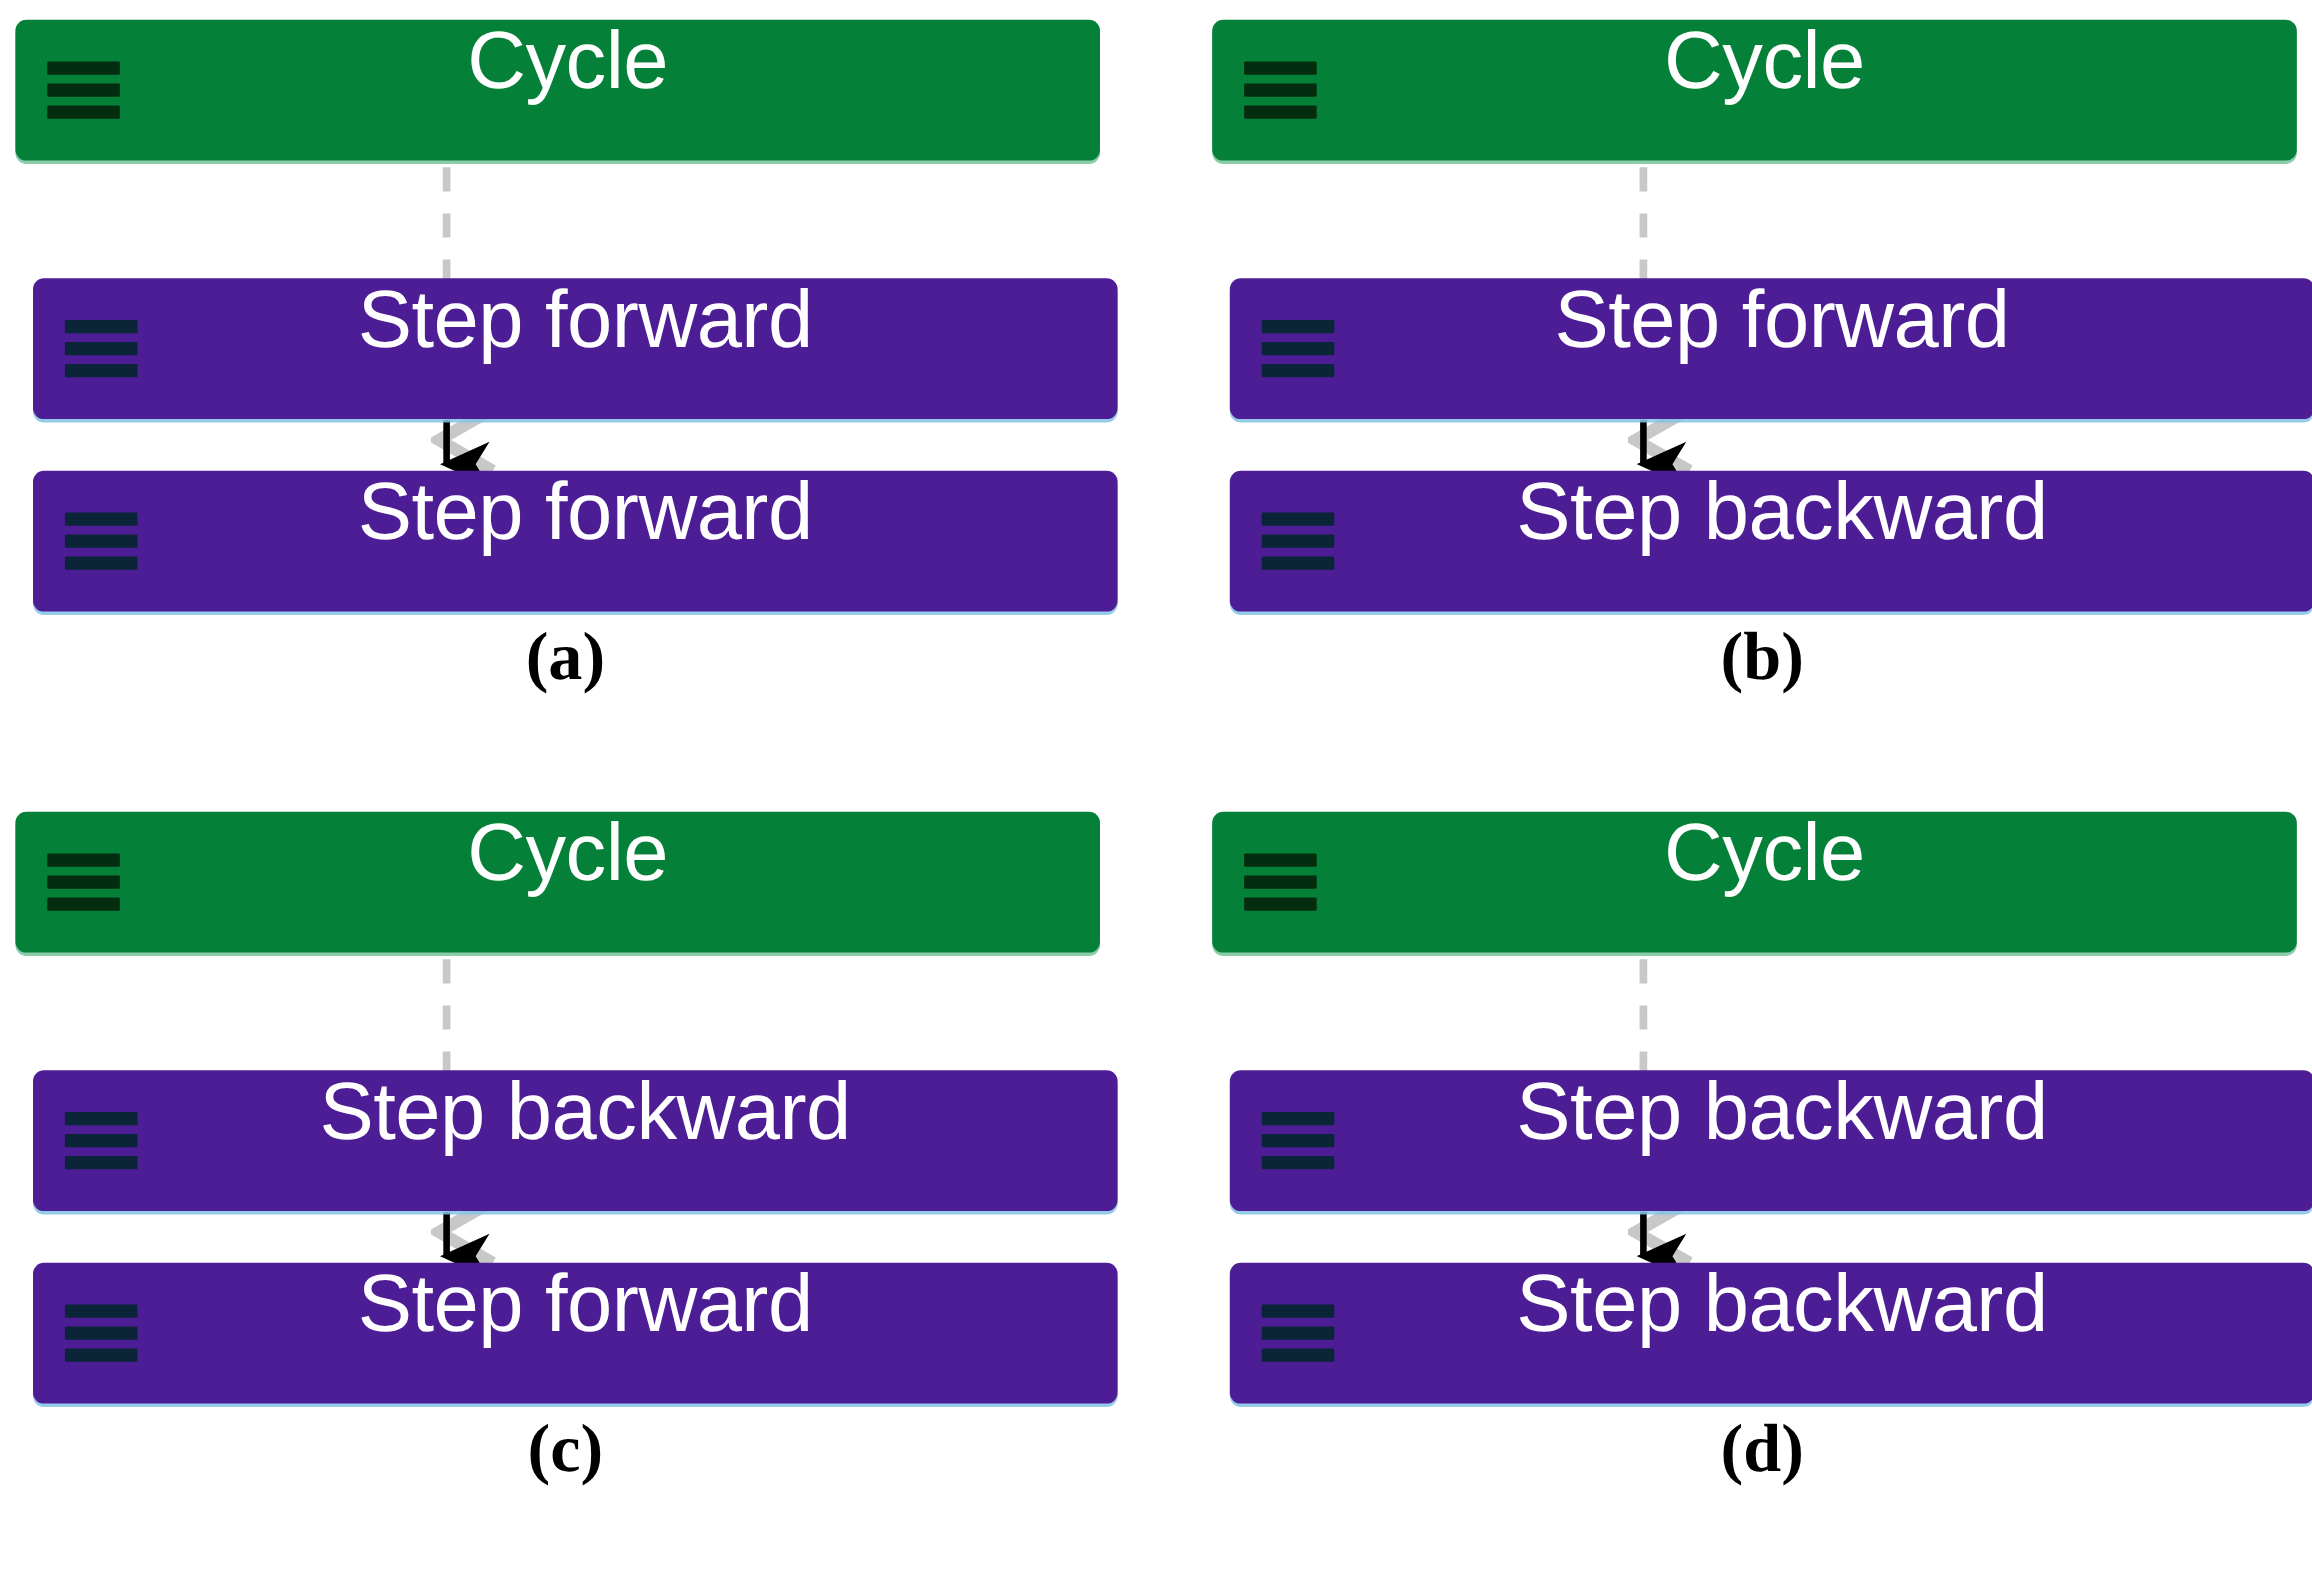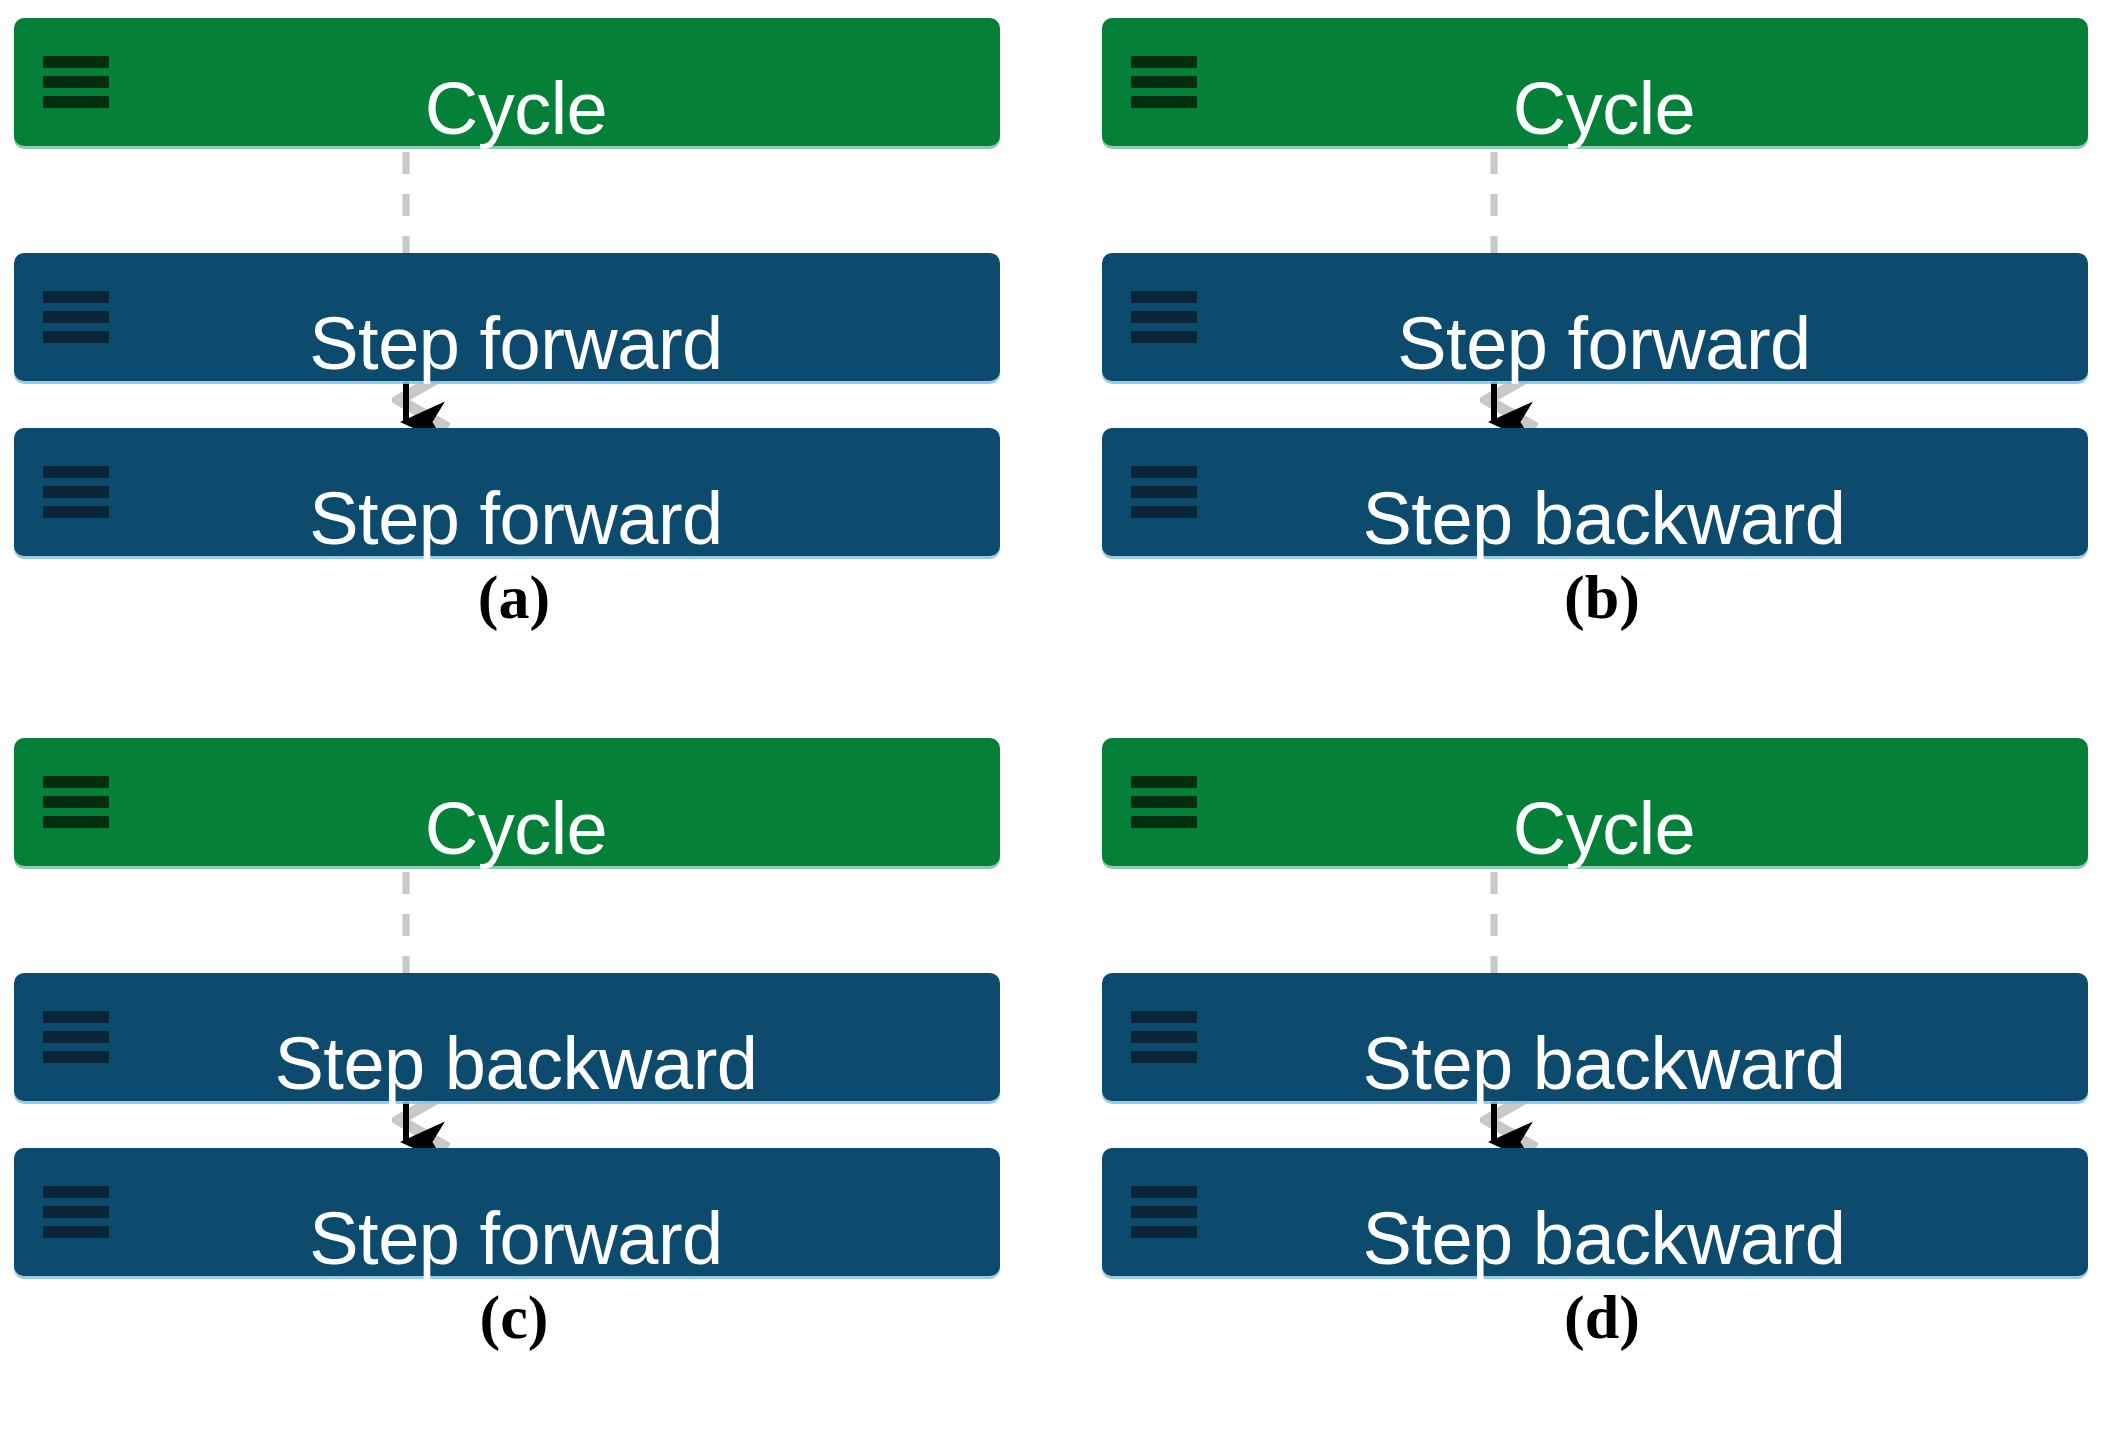--- a/index.html
+++ b/index.html
@@ -31,30 +31,31 @@
 
   
   .node {
     position: absolute;
     left: 0;
     width: 986px;
     height: 128px;
     border-radius: 10px;
     box-sizing: border-box;
     display: flex;
-    align-items: flex-end;
+    align-items: flex-start;
     z-index: 3;
   }
   .node.green {
     background: #058038;
     box-shadow: 0 3px 0 0 rgba(120, 195, 155, 0.85);
   }
   .node.blue {
-    background: #0c4a6e;
+    background: #4c1d95;
     box-shadow: 0 3px 0 0 rgba(130, 195, 230, 0.85);
+    margin-left: 16px;
   }
 
   .node-row-1 { top: 8px; }
   .node-row-2 { top: 243px; }
   .node-row-3 { top: 418px; }
 
   
   .hamburger {
     position: absolute;
     left: 29px;

